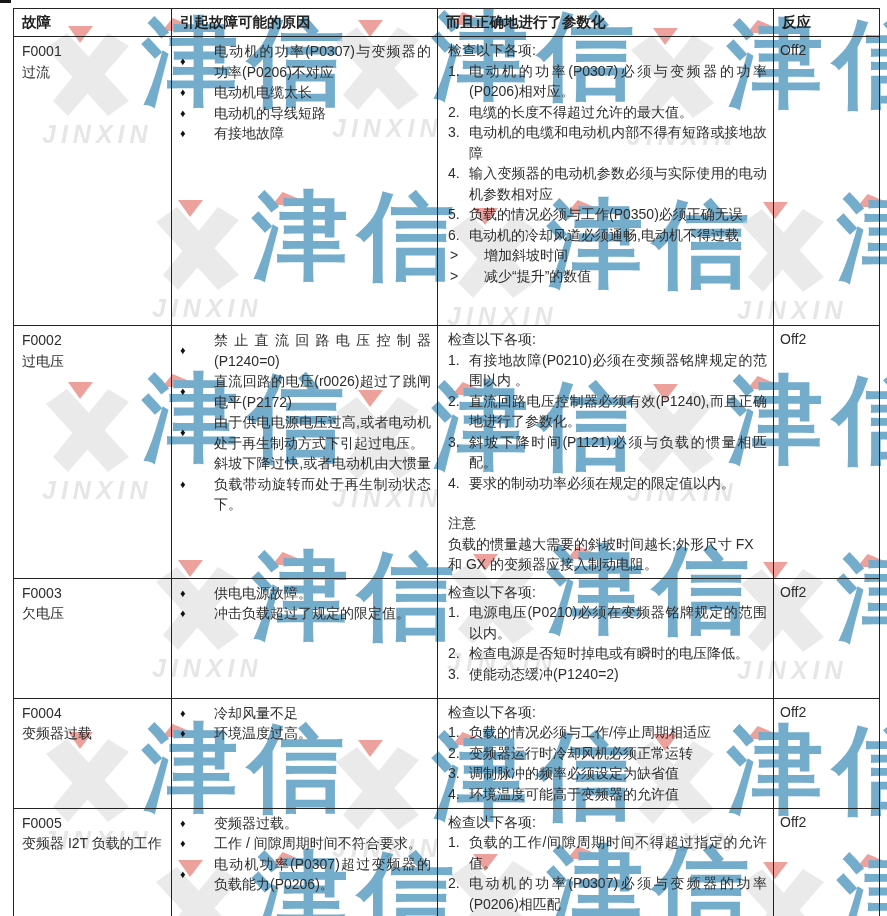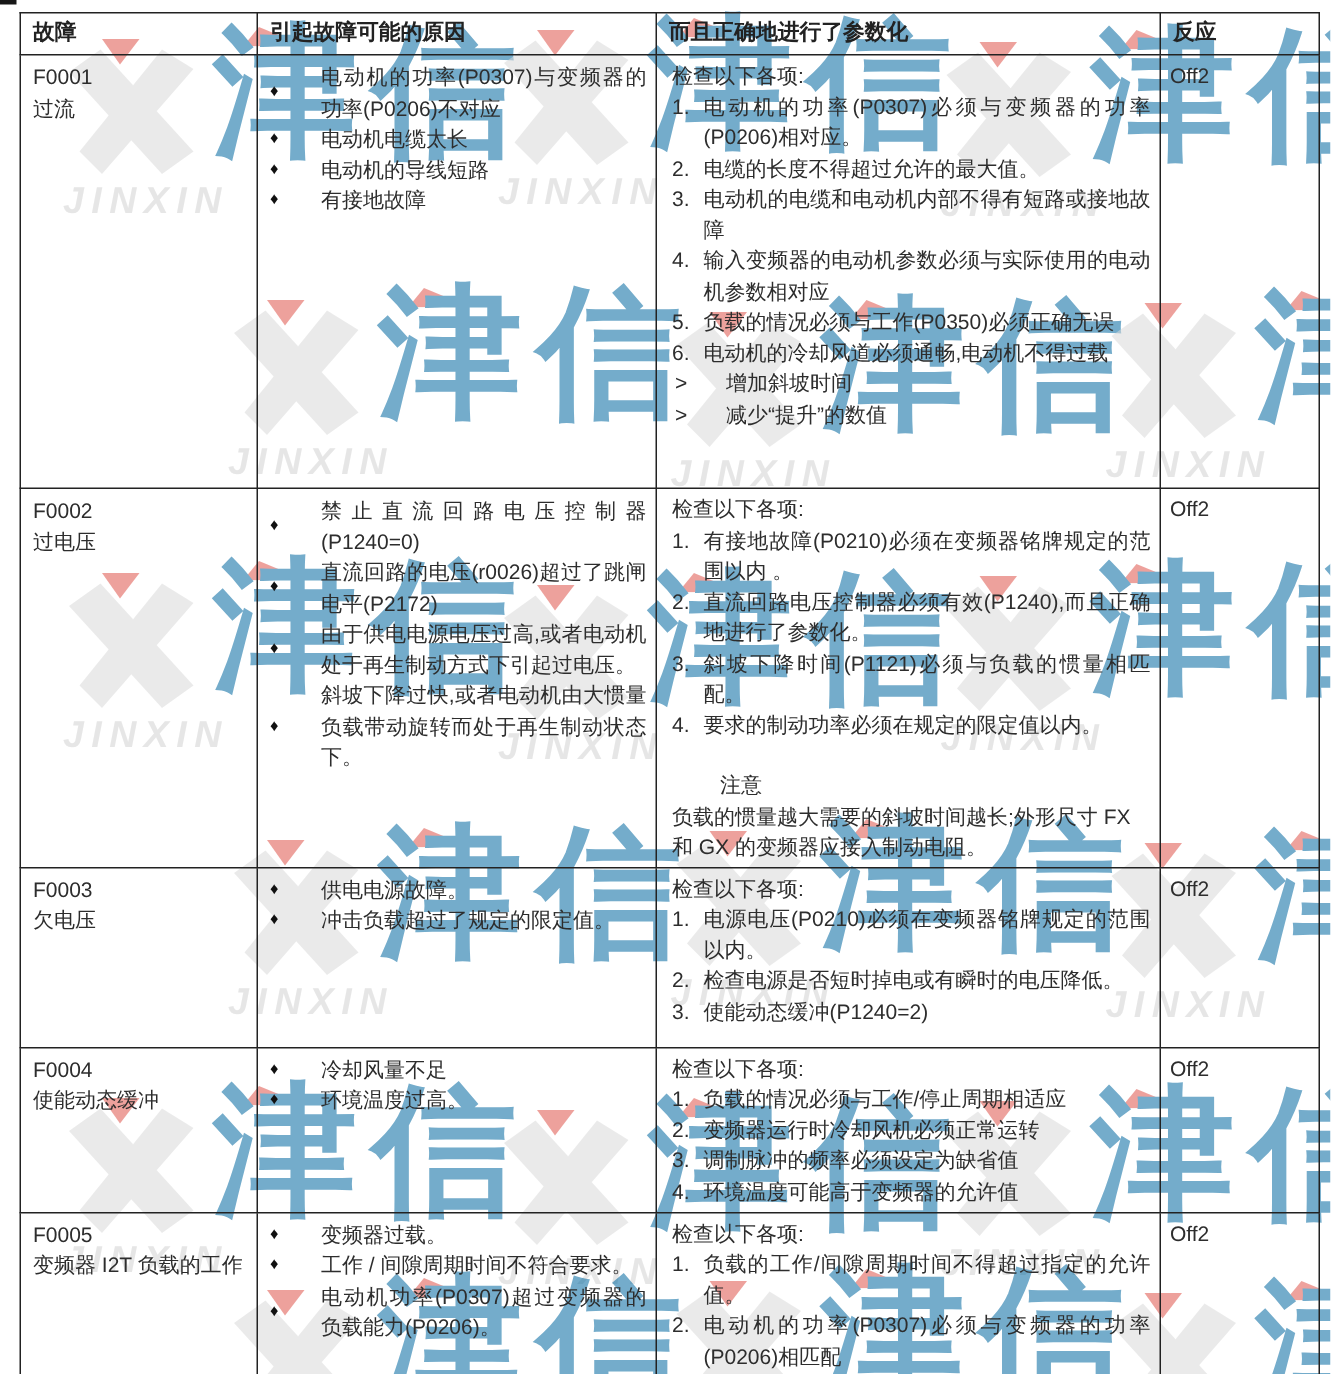--- a/index.html
+++ b/index.html
@@ -47,21 +47,21 @@
   td.c-react  { padding:3px 6px; }
   td.dashed-right { border-right-style:dashed; border-right-color:#555; }
   .cause { display:flex;align-items:center; }
   .cause .b { flex:0 0 34px; font-size:11px; line-height:20.5px; color:#111; }
   .cause .b::before { content:"♦"; }
   .cause .ct { flex:1 1 auto; text-align:justify; }
   .ditem { display:flex; }
   .ditem .dm { flex:0 0 21px; }
   .ditem.arrow .dm { flex:0 0 36px; padding-left:2px; }
   .ditem .dt { flex:1 1 auto; text-align:justify; }
-  .note-title { margin-top:20px;margin-left:32px; }
+  .note-title { margin-top:20px; }
 </style>
 </head>
 <body>
 
 <div class="page">
 
   <div class="wm-layer">
       <div class="wm" style="left: 40px; top: 22px;">
         <svg width="95" height="90" viewBox="0 0 95 90">
           <polygon points="6,22 27,7 89,75 68,90" fill="#dadada"></polygon>
@@ -396,21 +396,21 @@
               <span class="dm">3.</span>
               <span class="dt">使能动态缓冲(P1240=2)</span>
             </div>
         </td>
         <td class="c-react"><span>Off2</span></td>
       </tr>
 
       <tr style="height:110px">
         <td class="c-fault">
           <div>F0004</div>
-          <div>使能动态缓冲</div>
+          <div>变频器过载</div>
         </td>
         <td class="c-causes">
           <div class="cause">
               <span class="b"></span>
               <span class="ct">冷却风量不足</span>
             </div>
           <div class="cause">
               <span class="b"></span>
               <span class="ct">环境温度过高。</span>
             </div>

